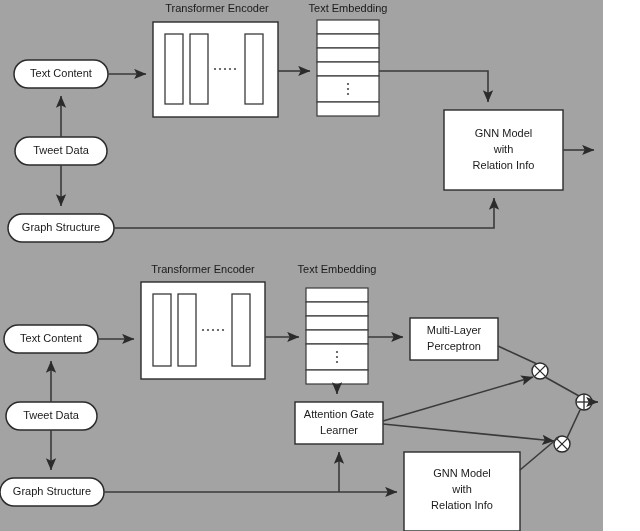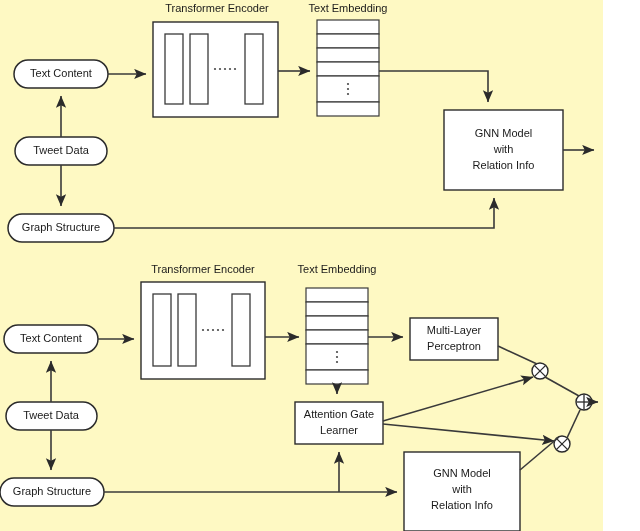--- a/index.html
+++ b/index.html
@@ -9,21 +9,21 @@
     background: #ffffff;
   }
   body {
     font-family: "Liberation Sans", "DejaVu Sans", sans-serif;
     color: #1a1a1a;
   }
   #canvas {
     position: relative;
     width: 603px;
     height: 531px;
-    background: #fef9c3;
+    background: #a3a3a3;
     overflow: hidden;
   }
   #diagram-svg {
     position: absolute;
     left: 0;
     top: 0;
     width: 640px;
     height: 531px;
   }
   .node-text {

